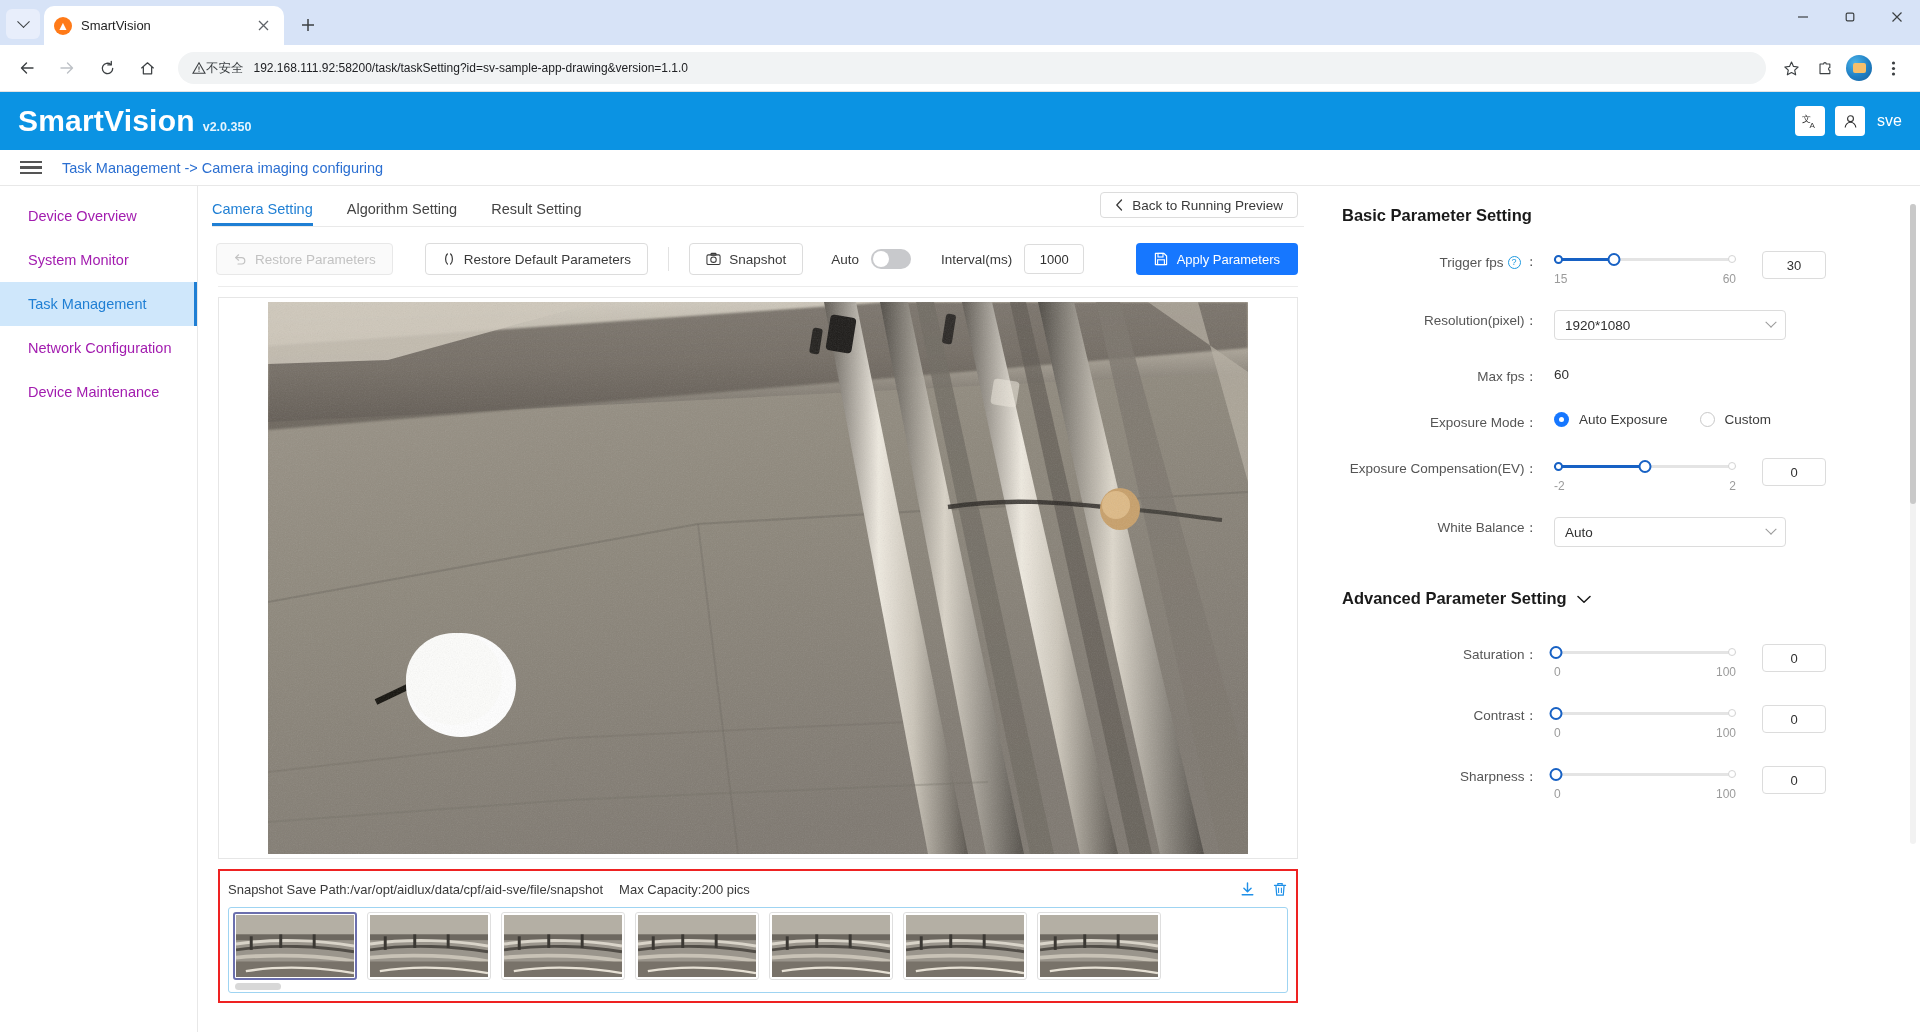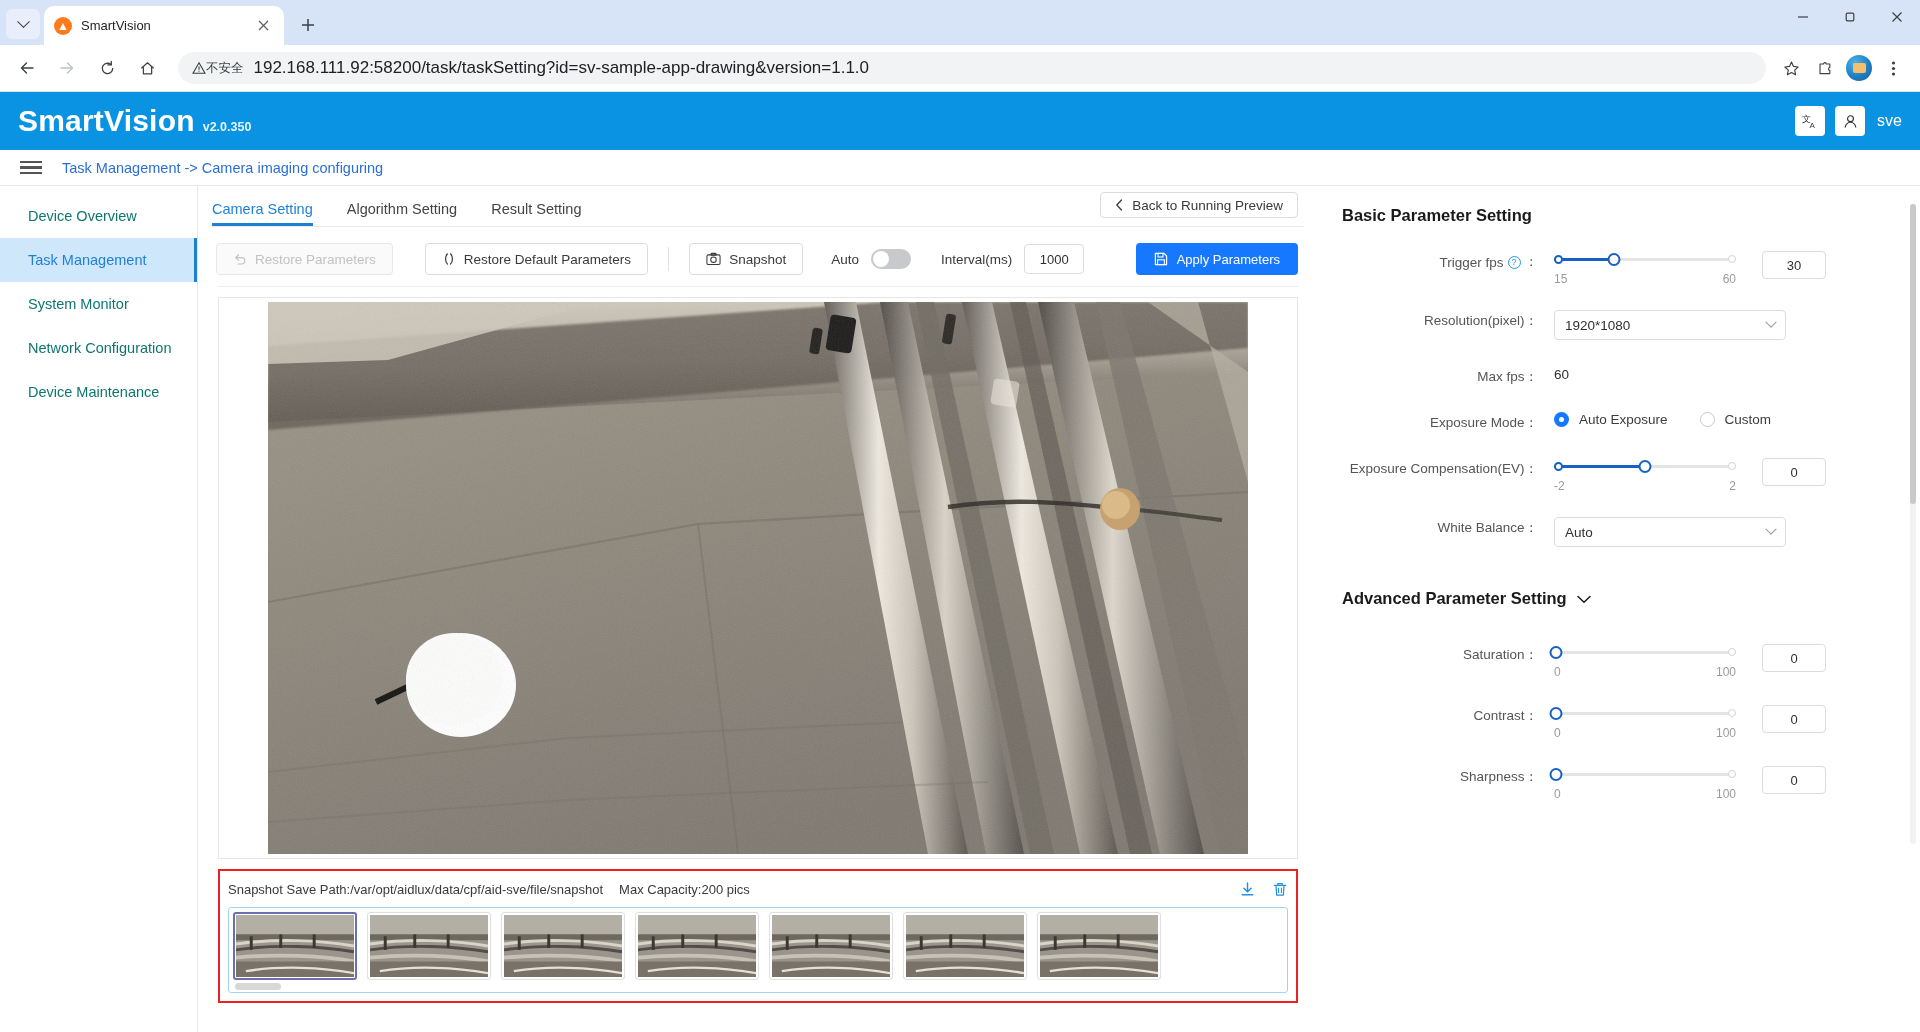--- a/index.html
+++ b/index.html
@@ -41,21 +41,21 @@
   #toolbar { height: 47px; display: flex; align-items: center; padding: 0 10px; background:#fff;
              border-bottom: 1px solid #e3e3e3; }
   .nav-btn { width: 34px; height: 34px; margin-right: 6px; display:flex; align-items:center;
              justify-content:center; border-radius: 50%; cursor: pointer; }
   #omnibox {
     flex: 1; height: 32px; background: #f1f3f4; border-radius: 16px; display: flex; align-items: center;
     padding: 0 14px; margin: 0 8px; cursor: text;
   }
   #not-secure { display:flex; align-items:center; margin-right: 10px; flex:none; }
   #not-secure-text { font-size: 12.5px; color: #3c4043; }
-  #url-text { font-size: 17px; color: #202124; white-space: nowrap; }
+  #url-text { font-size: 12px; color: #202124; white-space: nowrap; }
   .tb-icon { width: 34px; height: 34px; display:flex; align-items:center; justify-content:center;
              border-radius: 50%; cursor:pointer; flex:none; }
   #profile-avatar { width: 26px; height: 26px; border-radius: 50%;
     background: radial-gradient(circle at 35% 30%, #4ab3e8 0%, #1f7fc4 55%, #17609b 100%);
     display:flex; align-items:center; justify-content:center; }
   #profile-avatar i { display:block; width:13px; height:10px; background:#f6bf6a; border-radius:2px; }
 
   
   #app-header {
     height: 58px; background: #0b93e3; display: flex; align-items: center; padding: 0 18px;
@@ -74,21 +74,21 @@
   #menu-toggle i { display:block; height: 2.2px; background:#555; }
   #menu-toggle i:nth-child(1){ width: 100%; }
   #menu-toggle i:nth-child(2){ width: 100%; }
   #menu-toggle i:nth-child(3){ width: 100%; }
   #breadcrumb-text { font-size: 14.5px; color: #2b6fd1; cursor: pointer; }
 
   
   #app-body { display: flex; height: calc(1032px - 45px - 47px - 58px - 36px); }
   #sidebar { width: 198px; border-right: 1px solid #e8e8e8; background: #fff; padding-top: 8px; flex: none; }
   .side-item { height: 44px; display: flex; align-items: center; padding-left: 28px;
-               font-size: 14.5px; color: #0f766e; cursor: pointer; }
+               font-size: 14.5px; color: #a21caf; cursor: pointer; }
   .side-item.active { background: #cfe7fb; color: #1f7fd4; border-right: 3px solid #1f7fd4; }
 
   #content { flex: 1; display: flex; min-width: 0; position: relative; }
   #left-col { flex: 1; min-width: 0; display: flex; flex-direction: column; }
 
   #tabs-row { height: 46px; display: flex; align-items: center; padding: 0 0 0 14px; position: relative; }
   .tab-item { font-size: 14.5px; color: #444; margin-right: 34px; cursor: pointer; position: relative;
               height: 46px; display:flex; align-items:center; }
   .tab-item.active { color: #1f7fd4; }
   .tab-item.active::after { content:""; position:absolute; left:0; right:0; bottom: 6px; height: 3px; background:#1f7fd4; }
@@ -308,25 +308,25 @@
     </div>
   <span id="breadcrumb-text">Task Management -&gt; Camera imaging configuring</span>
 </div>
 
 <div id="app-body">
 
   <div id="sidebar">
     <div class="side-item">
         <span>Device Overview</span>
       </div>
+    <div class="side-item">
+        <span>System Monitor</span>
+      </div>
     <div class="side-item active">
         <span>Task Management</span>
-      </div>
-    <div class="side-item">
-        <span>System Monitor</span>
       </div>
     <div class="side-item">
         <span>Network Configuration</span>
       </div>
     <div class="side-item">
         <span>Device Maintenance</span>
       </div>
   </div>
 
   <div id="content">

